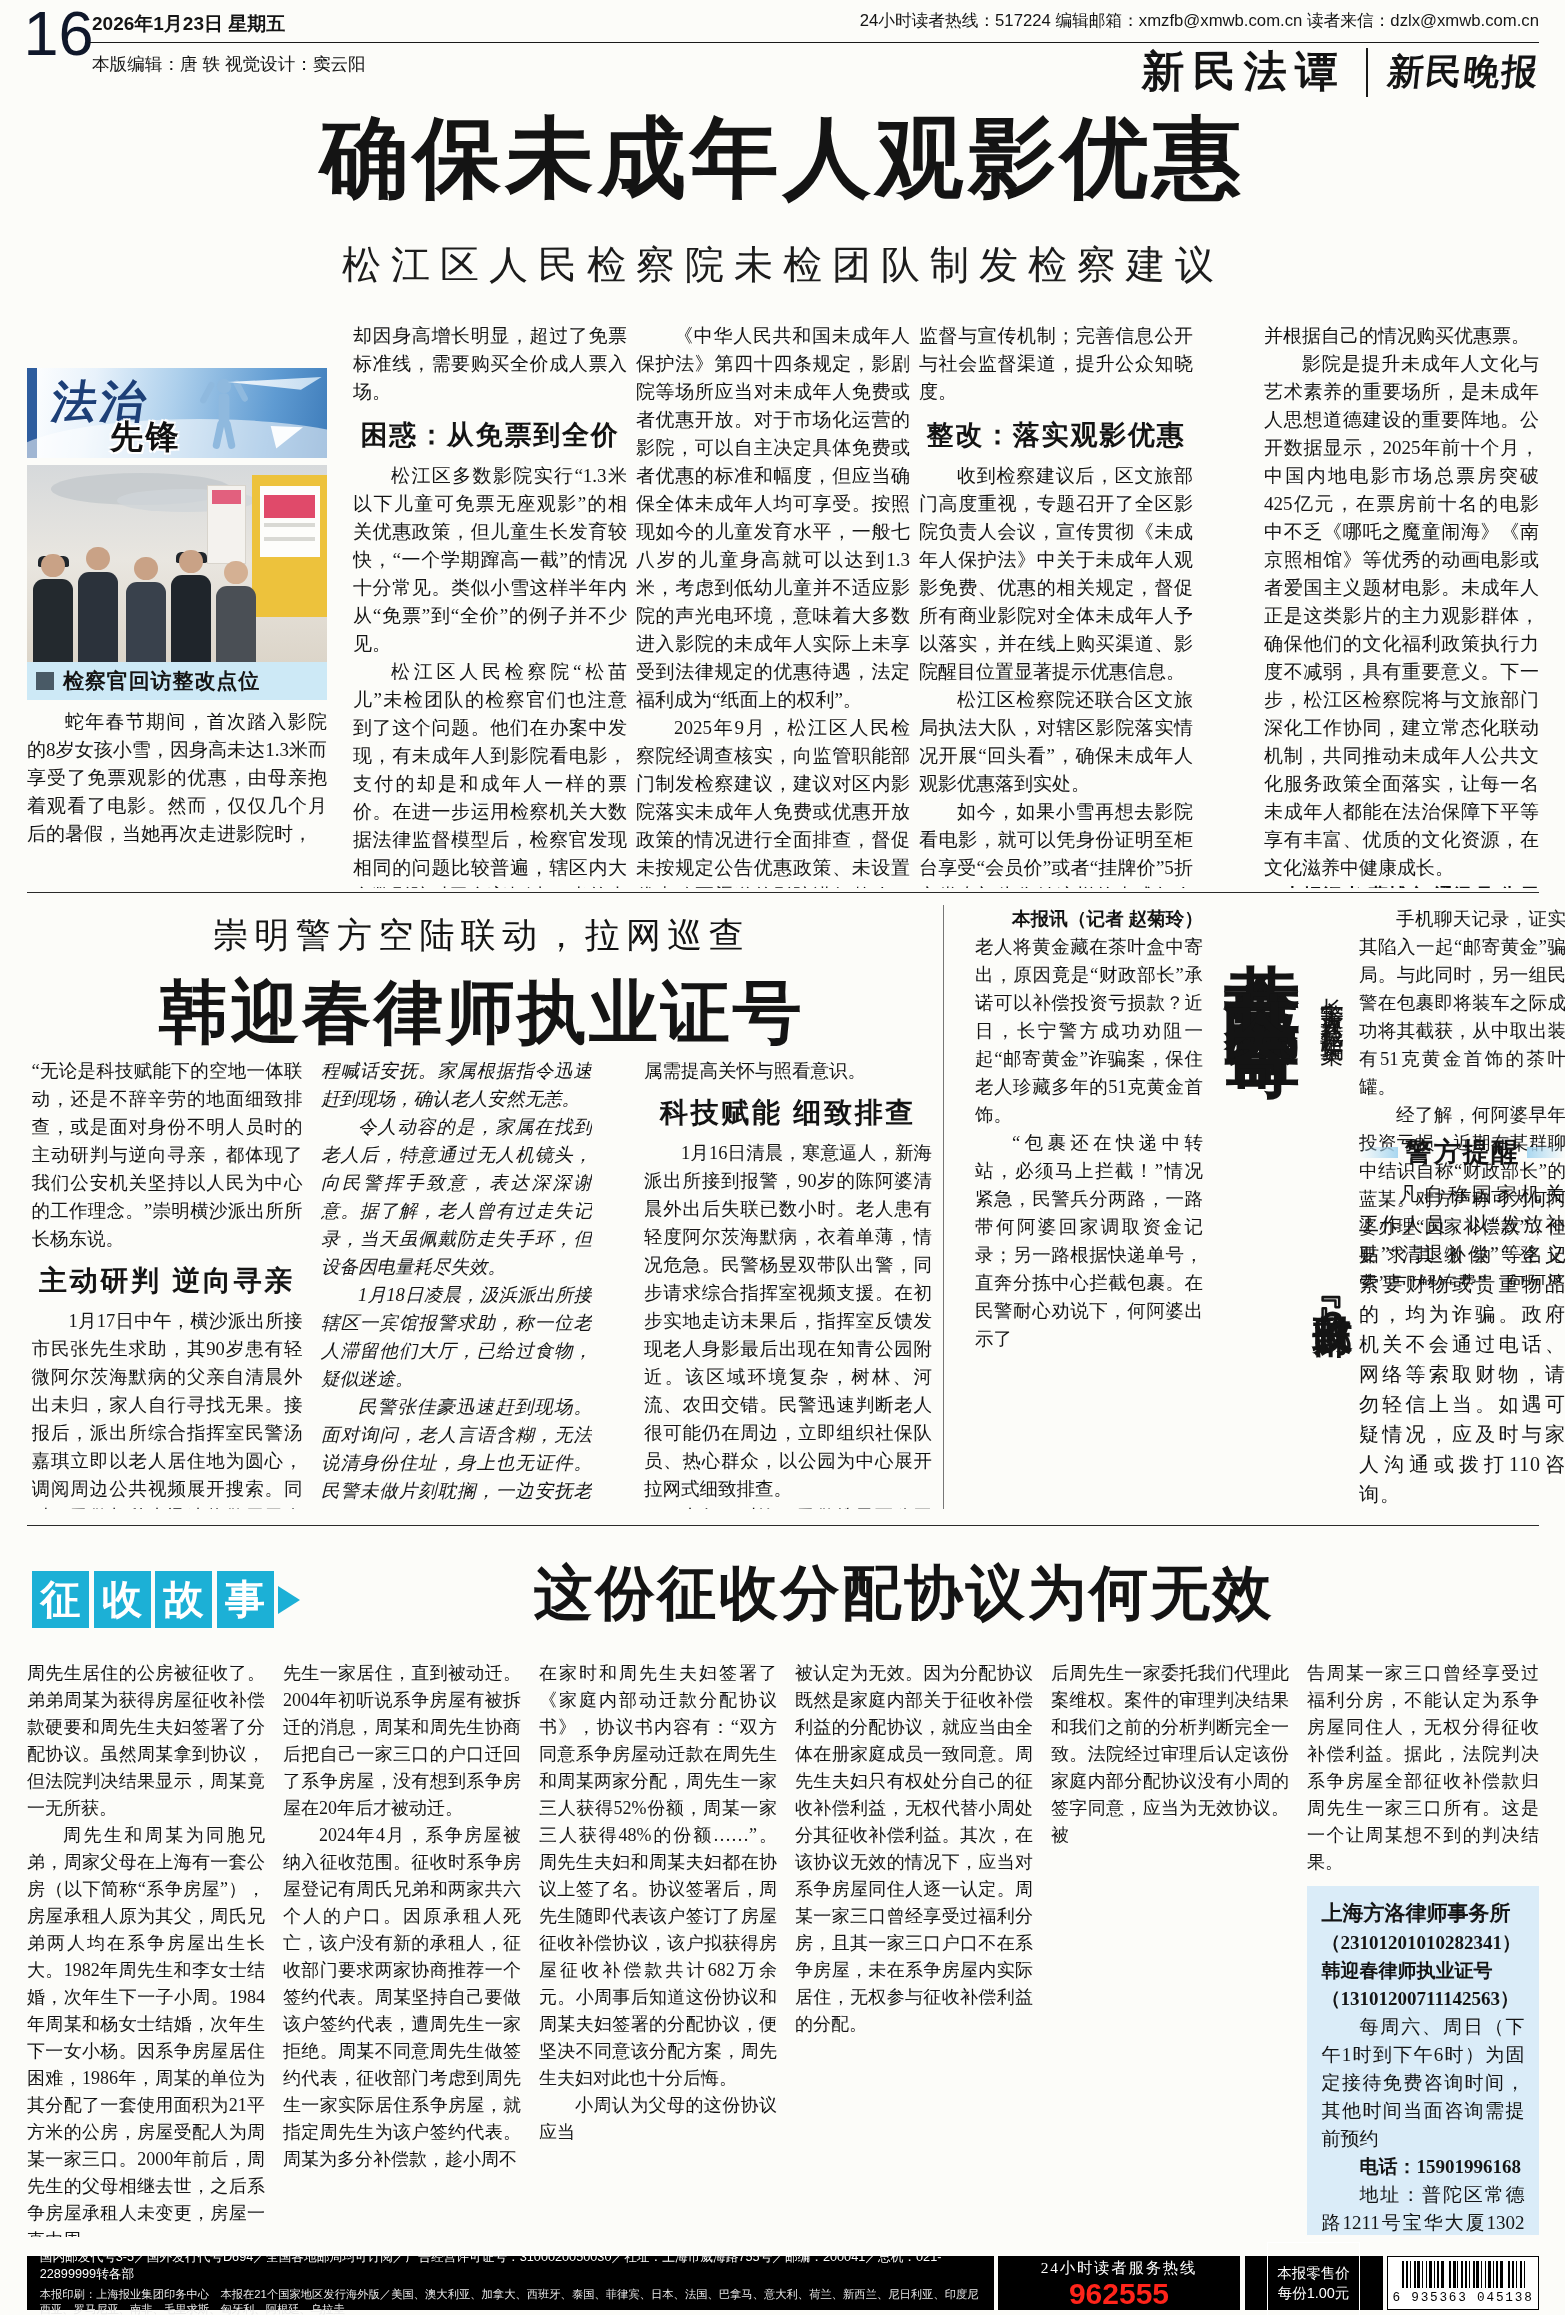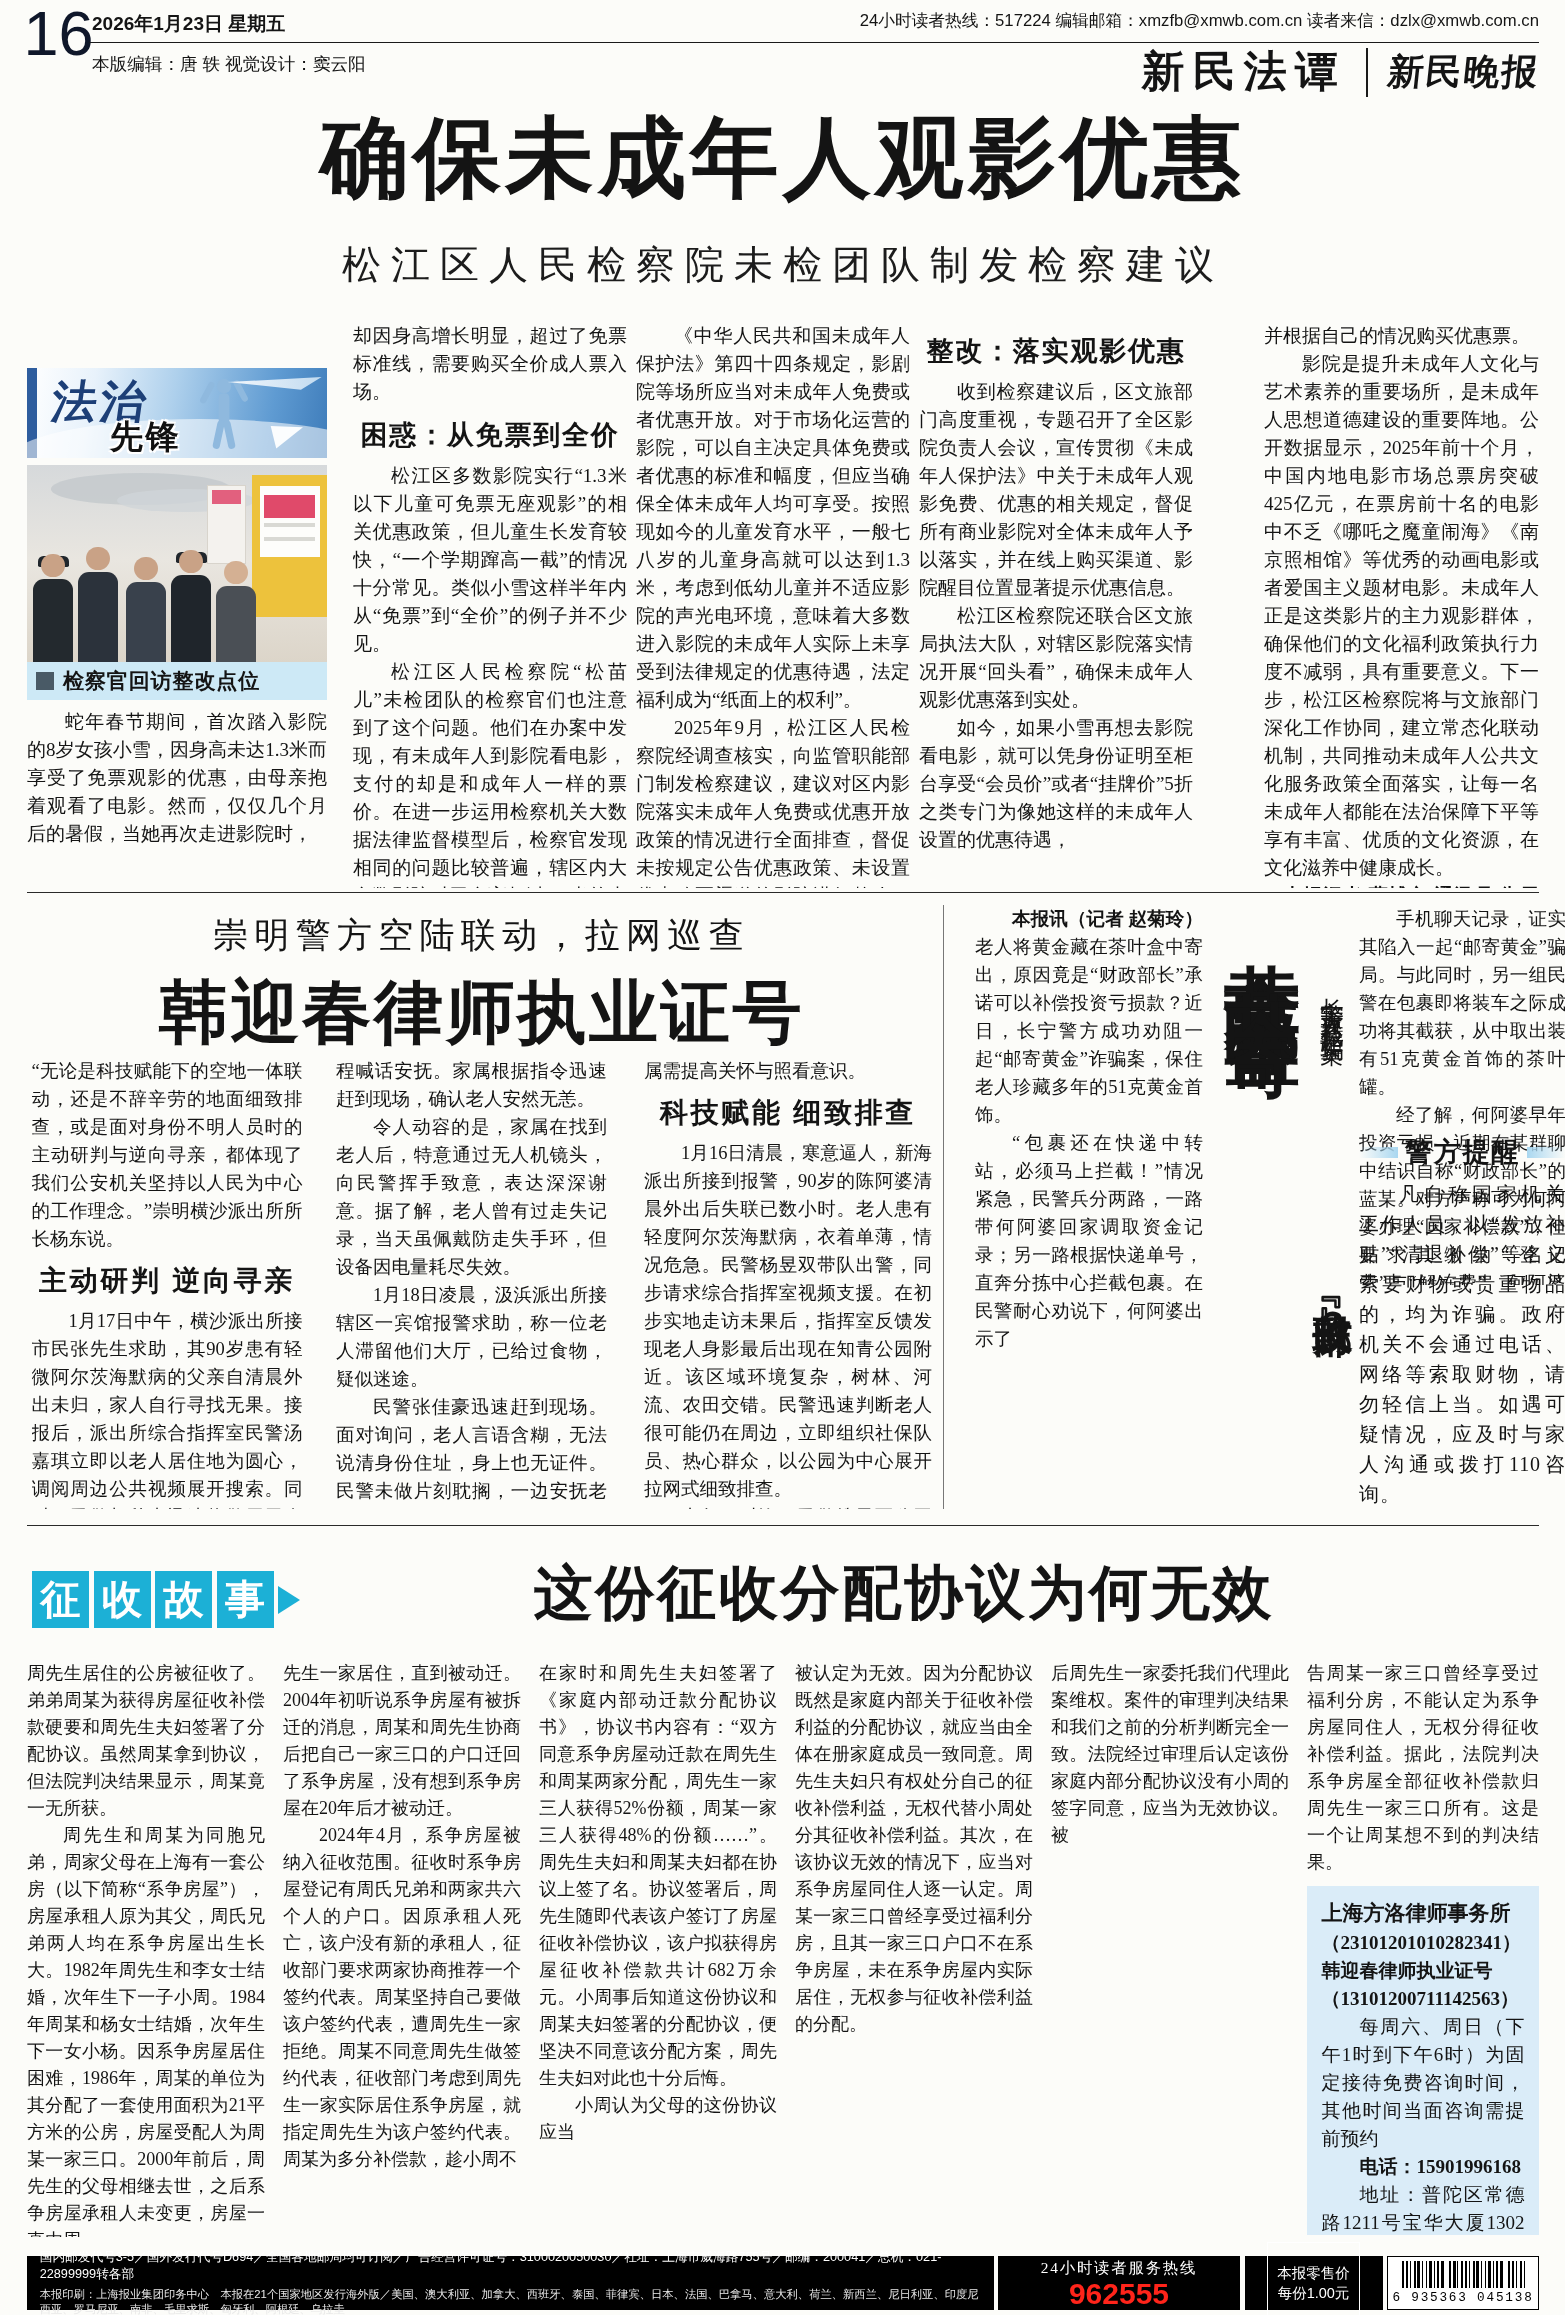--- a/index.html
+++ b/index.html
@@ -78,21 +78,21 @@
   
   .rule-h{position:absolute;left:27px;right:27px;border-top:1.8px solid #2a2a2a;}
   
   .mid{position:absolute;left:0;top:896px;width:1566px;height:629px;}
   .m-left{position:absolute;left:27px;top:0;width:909px;height:624px;}
   .m-kicker{position:absolute;left:0;top:16.3px;width:100%;text-align:center;font-size:35px;letter-spacing:6.3px;}
   .m-head{position:absolute;left:0;top:71px;width:100%;text-align:center;
           font-family:var(--serif);font-weight:900;font-size:69px;letter-spacing:2.7px;}
   .mcol{position:absolute;top:161px;height:452px;overflow:hidden;}
   .mcolA{left:4.5px;width:271px;}
-  .mcolB{left:309px;width:271px;}
+  .mcolB{left:294px;width:271px;font-style:italic;}
   .mcolC{left:617px;width:288px;}
   .mcol p{font-size:18.5px;line-height:28px;text-align:justify;text-indent:2em;}
   .mcol p.ni{text-indent:0;}
   .mcol h4{font-family:var(--sans);font-weight:900;font-size:28px;letter-spacing:2.7px;text-align:center;margin:9px 0 7.2px;}
   .vrule{position:absolute;left:943px;top:9px;height:604px;border-left:0.9px solid #777;}
   
   .m-right{position:absolute;left:950px;top:0;width:616px;height:624px;}
   .g-col1{position:absolute;left:25px;top:9px;width:228px;height:608px;overflow:hidden;}
   .g-col1 p,.g-col2 p{font-size:18.5px;line-height:28px;text-align:justify;text-indent:2em;}
   .g-col1 .bt{font-weight:900;}
@@ -239,20 +239,21 @@
           <p class="ni">却因身高增长明显，超过了免票标准线，需要购买全价成人票入场。</p>
           <h4>困惑：从免票到全价</h4>
           <p>松江区多数影院实行“1.3米以下儿童可免票无座观影”的相关优惠政策，但儿童生长发育较快，“一个学期蹿高一截”的情况十分常见。类似小雪这样半年内从“免票”到“全价”的例子并不少见。</p>
           <p>松江区人民检察院“松苗儿”未检团队的检察官们也注意到了这个问题。他们在办案中发现，有未成年人到影院看电影，支付的却是和成年人一样的票价。在进一步运用检察机关大数据法律监督模型后，检察官发现相同的问题比较普遍，辖区内大多数影院对于身高超过1.3米的未成年人，在票价上与成年人一视同仁。</p>
         </div>
       <div class="col colB">
           <p>《中华人民共和国未成年人保护法》第四十四条规定，影剧院等场所应当对未成年人免费或者优惠开放。对于市场化运营的影院，可以自主决定具体免费或者优惠的标准和幅度，但应当确保全体未成年人均可享受。按照现如今的儿童发育水平，一般七八岁的儿童身高就可以达到1.3米，考虑到低幼儿童并不适应影院的声光电环境，意味着大多数进入影院的未成年人实际上未享受到法律规定的优惠待遇，法定福利成为“纸面上的权利”。</p>
           <p>2025年9月，松江区人民检察院经调查核实，向监管职能部门制发检察建议，建议对区内影院落实未成年人免费或优惠开放政策的情况进行全面排查，督促未按规定公告优惠政策、未设置优惠购票渠道的影院进行整改；建立健全常态化</p>
         </div>
       <div class="col colC">
+          <p class="ni">监督与宣传机制；完善信息公开与社会监督渠道，提升公众知晓度。</p>
           <h4>整改：落实观影优惠</h4>
           <p>收到检察建议后，区文旅部门高度重视，专题召开了全区影院负责人会议，宣传贯彻《未成年人保护法》中关于未成年人观影免费、优惠的相关规定，督促所有商业影院对全体未成年人予以落实，并在线上购买渠道、影院醒目位置显著提示优惠信息。</p>
           <p>松江区检察院还联合区文旅局执法大队，对辖区影院落实情况开展“回头看”，确保未成年人观影优惠落到实处。</p>
           <p>如今，如果小雪再想去影院看电影，就可以凭身份证明至柜台享受“会员价”或者“挂牌价”5折之类专门为像她这样的未成年人设置的优惠待遇，</p>
         </div>
       <div class="col colD">
           <p class="ni">并根据自己的情况购买优惠票。</p>
           <p>影院是提升未成年人文化与艺术素养的重要场所，是未成年人思想道德建设的重要阵地。公开数据显示，2025年前十个月，中国内地电影市场总票房突破425亿元，在票房前十名的电影中不乏《哪吒之魔童闹海》《南京照相馆》等优秀的动画电影或者爱国主义题材电影。未成年人正是这类影片的主力观影群体，确保他们的文化福利政策执行力度不减弱，具有重要意义。下一步，松江区检察院将与文旅部门深化工作协同，建立常态化联动机制，共同推动未成年人公共文化服务政策全面落实，让每一名未成年人都能在法治保障下平等享有丰富、优质的文化资源，在文化滋养中健康成长。</p>
           <p class="byline">本报记者 曹博文 通讯员 朱展麟</p>
         </div>

